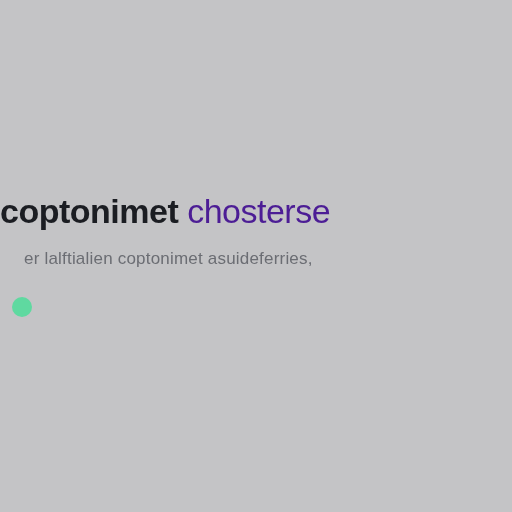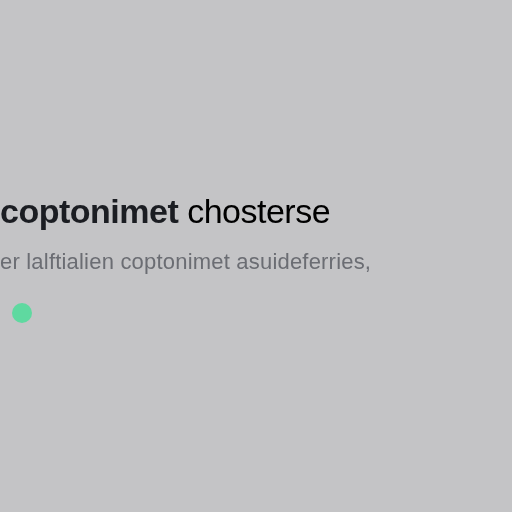--- a/index.html
+++ b/index.html
@@ -23,28 +23,29 @@
     .headline {
       font-size: 34px;
       font-weight: 600;
       color: #1b1d22;
       letter-spacing: -0.5px;
       margin-bottom: 18px;
       white-space: nowrap;
     }
     .headline .light {
       font-weight: 400;
-      color: #000000;
+      color: #4c1d95;
     }
     .subline {
-      font-size: 22px;
+      font-size: 17px;
       color: #6b6d73;
       letter-spacing: 0.2px;
       margin-bottom: 28px;
       white-space: nowrap;
+      padding-left: 24px;
     }
     .dot {
       width: 20px;
       height: 20px;
       border-radius: 50%;
       background: #5fd9a0;
       margin-left: 12px;
     }
   </style>
 </head>

